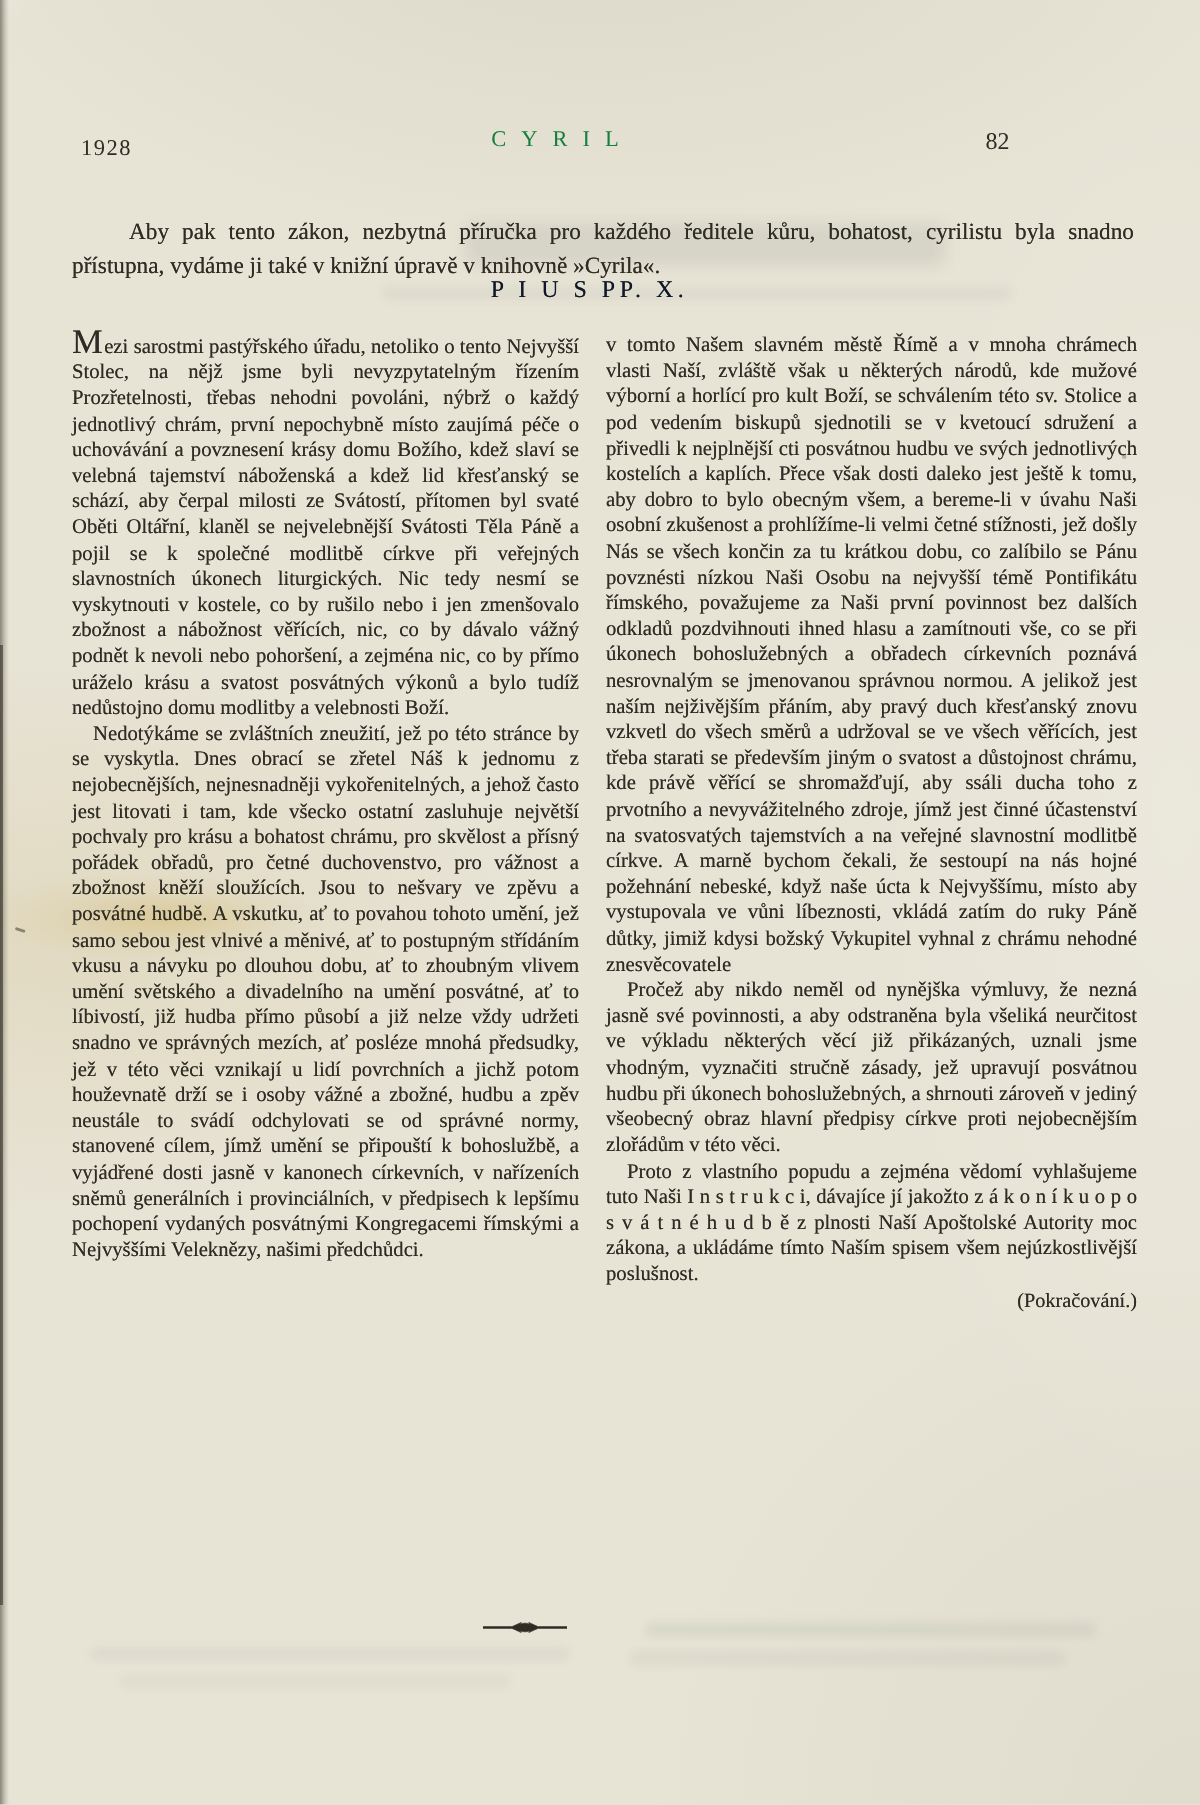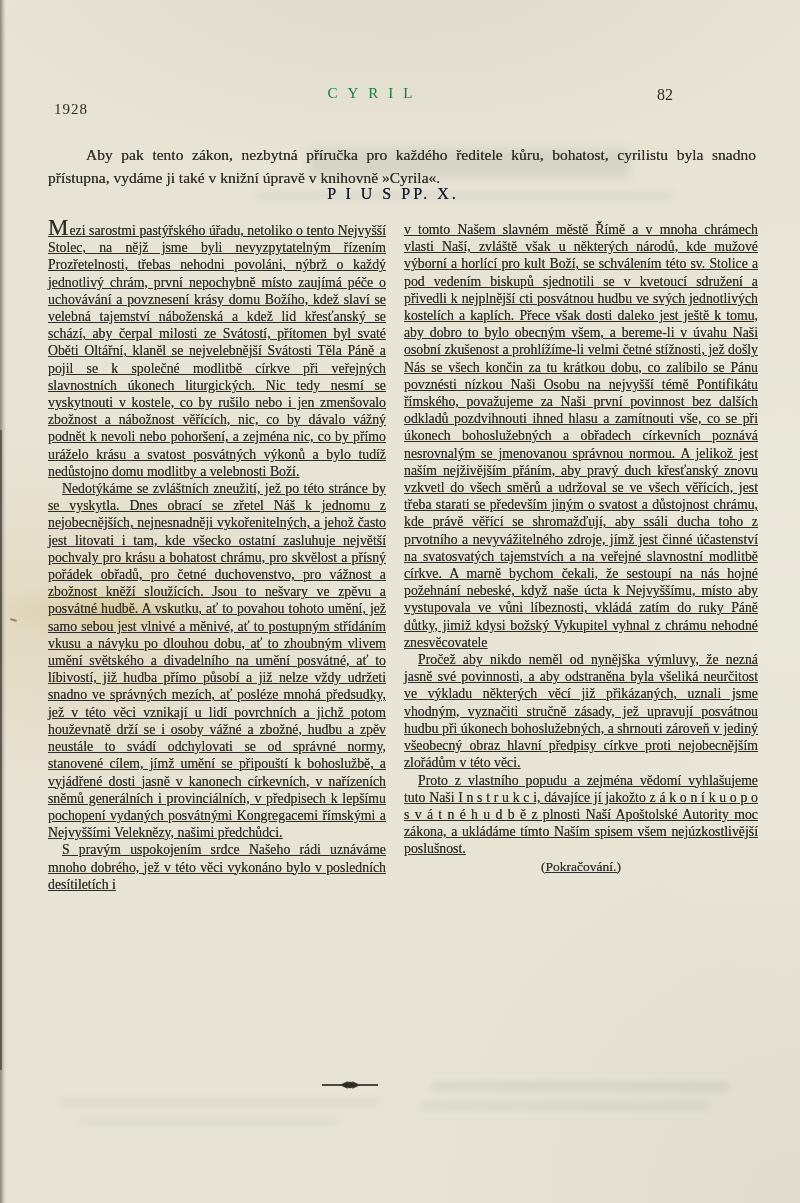--- a/index.html
+++ b/index.html
@@ -24,40 +24,40 @@
   .scan-edge{position:absolute;left:0;top:0;width:6px;height:1203px;
     background:linear-gradient(90deg, rgba(62,57,46,.55), rgba(62,57,46,.18) 55%, rgba(62,57,46,0));}
   .scan-edge-dark{position:absolute;left:0;top:430px;width:2px;height:640px;background:rgba(45,42,35,.55);}
   .speck1{position:absolute;left:10px;top:619px;width:7px;height:2px;background:rgba(70,64,52,.55);transform:rotate(18deg);border-radius:1px;}
   .speck2{position:absolute;left:748px;top:303px;width:3px;height:3px;background:rgba(90,85,70,.35);border-radius:50%;}
   .stain-yellow{position:absolute;left:38px;top:596px;width:150px;height:34px;border-radius:50%;
     background:radial-gradient(closest-side, rgba(216,191,118,.38), rgba(216,191,118,0));}
   .ghost{position:absolute;background:rgba(118,136,120,.12);filter:blur(3px);border-radius:5px;pointer-events:none;}
   .ghost-big{background:rgba(110,130,115,.14);filter:blur(5px);}
   
-  .hdr-year{position:absolute;left:54px;top:101px;font-size:15px;letter-spacing:1px;font-family:Liberation Serif, serif;}
+  .hdr-year{position:absolute;left:54px;top:91px;font-size:15px;letter-spacing:1px;font-family:Liberation Serif, serif;}
   .hdr-title{position:absolute;left:0;top:85px;width:740px;text-align:center;
     font-size:15px;letter-spacing:10px;text-indent:10px;color:#15803d;}
   .hdr-page{position:absolute;left:657px;top:86px;font-size:16px;}
   
   .intro{position:absolute;left:48px;top:127px;width:708px;
     font-size:15.5px;line-height:23px;text-align:justify;text-indent:38px;
     text-shadow:0 0 .3px rgba(47,44,37,.8);}
   
   .art-heading{position:absolute;left:0;top:185px;width:786px;text-align:center;
     font-size:16px;letter-spacing:3px;color:#0f172a;text-shadow:0 0 .3px rgba(47,44,37,.8);}
   
   .col{position:absolute;top:221px;font-size:13.8px;line-height:17.2px;text-align:justify;
-    text-shadow:0 0 .3px rgba(47,44,37,.75);text-decoration:underline;}
+    text-shadow:0 0 .3px rgba(47,44,37,.75);}
   .col-left{left:48px;width:338px;}
   .col-right{left:404px;width:354px;}
   .col p{margin:0;padding:0;}
   .col p.indent{text-indent:14px;}
   .dropcap{font-size:23px;line-height:14px;letter-spacing:1px;}
-  .cont-note{margin-top:2px;text-align:center;padding-right:62px;font-size:13.5px;}
+  .cont-note{margin-top:2px;text-align:right;padding-right:62px;font-size:13.5px;}
   
   .ornament{position:absolute;left:322px;top:1079px;width:56px;height:12px;}
   .ornament svg{display:block;}
 </style>
 </head>
 <body>
 
 <div class="paper-shade"></div>
 <div class="crease"></div>
 <div class="scan-edge"></div>
@@ -77,21 +77,20 @@
 <div class="hdr-title">CYRIL</div>
 <div class="hdr-page">82</div>
 
 <p class="intro">Aby pak tento zákon, nezbytná příručka pro každého ředitele kůru, bohatost, cyrilistu byla snadno přístupna, vydáme ji také v knižní úpravě v knihovně »Cyrila«.</p>
 
 <div class="art-heading">P I U S  PP. X.</div>
 
 <div class="col col-left">
   <p><span class="dropcap">M</span><span>ezi sarostmi pastýřského úřadu, netoliko o tento Nejvyšší Stolec, na nějž jsme byli nevyzpytatelným řízením Prozřetelnosti, třebas nehodni povoláni, nýbrž o každý jednotlivý chrám, první nepochybně místo zaujímá péče o uchovávání a povznesení krásy domu Božího, kdež slaví se velebná tajemství náboženská a kdež lid křesťanský se schází, aby čerpal milosti ze Svátostí, přítomen byl svaté Oběti Oltářní, klaněl se nejvelebnější Svátosti Těla Páně a pojil se k společné modlitbě církve při veřejných slavnostních úkonech liturgických. Nic tedy nesmí se vyskytnouti v kostele, co by rušilo nebo i jen zmenšovalo zbožnost a nábožnost věřících, nic, co by dávalo vážný podnět k nevoli nebo pohoršení, a zejména nic, co by přímo uráželo krásu a svatost posvátných výkonů a bylo tudíž nedůstojno domu modlitby a velebnosti Boží.</span></p>
   <p class="indent">Nedotýkáme se zvláštních zneužití, jež po této stránce by se vyskytla. Dnes obrací se zřetel Náš k jednomu z nejobecnějších, nejnesnadněji vykořenitelných, a jehož často jest litovati i tam, kde všecko ostatní zasluhuje největší pochvaly pro krásu a bohatost chrámu, pro skvělost a přísný pořádek obřadů, pro četné duchovenstvo, pro vážnost a zbožnost kněží sloužících. Jsou to nešvary ve zpěvu a posvátné hudbě. A vskutku, ať to povahou tohoto umění, jež samo sebou jest vlnivé a měnivé, ať to postupným střídáním vkusu a návyku po dlouhou dobu, ať to zhoubným vlivem umění světského a divadelního na umění posvátné, ať to líbivostí, již hudba přímo působí a již nelze vždy udržeti snadno ve správných mezích, ať posléze mnohá předsudky, jež v této věci vznikají u lidí povrchních a jichž potom houževnatě drží se i osoby vážné a zbožné, hudbu a zpěv neustále to svádí odchylovati se od správné normy, stanovené cílem, jímž umění se připouští k bohoslužbě, a vyjádřené dosti jasně v kanonech církevních, v nařízeních sněmů generálních i provinciálních, v předpisech k lepšímu pochopení vydaných posvátnými Kongregacemi římskými a Nejvyššími Veleknězy, našimi předchůdci.</p>
-  <p class="indent">S pravým uspokojením srdce Našeho rádi uznáváme mnoho dobrého, jež v této věci vykonáno bylo v posledních desítiletích i</p>
 </div>
 
 <div class="col col-right">
   <p>v tomto Našem slavném městě Římě a v mnoha chrámech vlasti Naší, zvláště však u některých národů, kde mužové výborní a horlící pro kult Boží, se schválením této sv. Stolice a pod vedením biskupů sjednotili se v kvetoucí sdružení a přivedli k nejplnější cti posvátnou hudbu ve svých jednotlivých kostelích a kaplích. Přece však dosti daleko jest ještě k tomu, aby dobro to bylo obecným všem, a bereme-li v úvahu Naši osobní zkušenost a prohlížíme-li velmi četné stížnosti, jež došly Nás se všech končin za tu krátkou dobu, co zalíbilo se Pánu povznésti nízkou Naši Osobu na nejvyšší témě Pontifikátu římského, považujeme za Naši první povinnost bez dalších odkladů pozdvihnouti ihned hlasu a zamítnouti vše, co se při úkonech bohoslužebných a obřadech církevních poznává nesrovnalým se jmenovanou správnou normou. A jelikož jest naším nejživějším přáním, aby pravý duch křesťanský znovu vzkvetl do všech směrů a udržoval se ve všech věřících, jest třeba starati se především jiným o svatost a důstojnost chrámu, kde právě věřící se shromažďují, aby ssáli ducha toho z prvotního a nevyvážitelného zdroje, jímž jest činné účastenství na svatosvatých tajemstvích a na veřejné slavnostní modlitbě církve. A marně bychom čekali, že sestoupí na nás hojné požehnání nebeské, když naše úcta k Nejvyššímu, místo aby vystupovala ve vůni líbeznosti, vkládá zatím do ruky Páně důtky, jimiž kdysi božský Vykupitel vyhnal z chrámu nehodné znesvěcovatele</p>
   <p class="indent">Pročež aby nikdo neměl od nynějška výmluvy, že nezná jasně své povinnosti, a aby odstraněna byla všeliká neurčitost ve výkladu některých věcí již přikázaných, uznali jsme vhodným, vyznačiti stručně zásady, jež upravují posvátnou hudbu při úkonech bohoslužebných, a shrnouti zároveň v jediný všeobecný obraz hlavní předpisy církve proti nejobecnějším zlořádům v této věci.</p>
   <p class="indent">Proto z vlastního popudu a zejména vědomí vyhlašujeme tuto Naši I n s t r u k c i, dávajíce jí jakožto z á k o n í k u  o  p o s v á t n é  h u d b ě z plnosti Naší Apoštolské Autority moc zákona, a ukládáme tímto Naším spisem všem nejúzkostlivější poslušnost.</p>
   <p class="cont-note">(Pokračování.)</p>
 </div>
 
 <div class="ornament">

